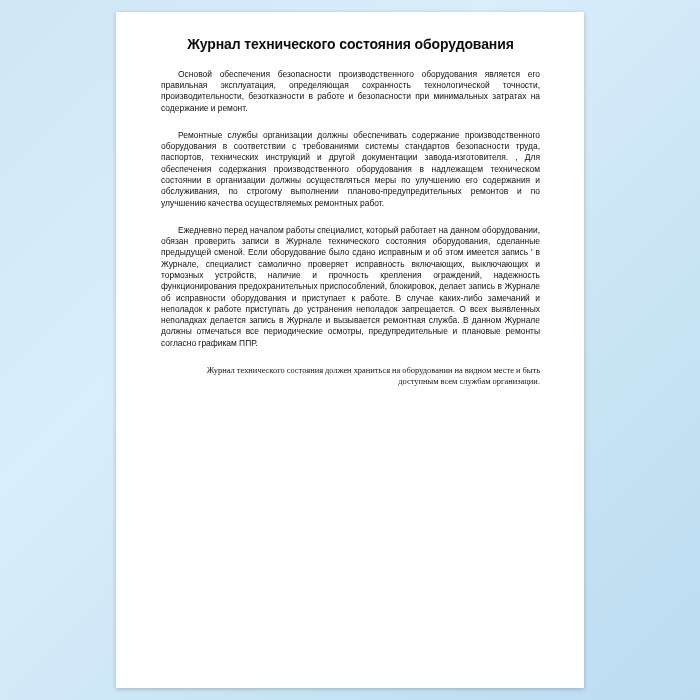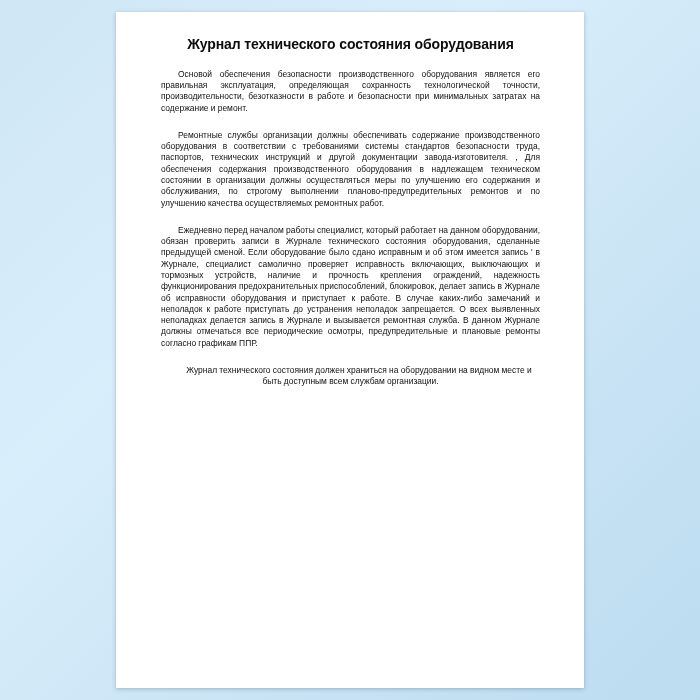--- a/index.html
+++ b/index.html
@@ -49,21 +49,22 @@
     font-size: 8.45px;
     line-height: 1.335;
     color: #111111;
     text-align: justify;
     text-indent: 17px;
     -webkit-hyphens: none;
     hyphens: none;
     word-spacing: -0.1px;
   }
   .doc-body p.last-para {
-    text-align: center;
+    text-align: right;
+    font-family: Liberation Serif, serif;
   }
 </style>
 </head>
 <body>
 
 <div class="page-wrap">
   <div class="paper">
     <div class="paper-inner">
       <h1 class="doc-title">Журнал технического состояния оборудования</h1>
       <div class="doc-body">

